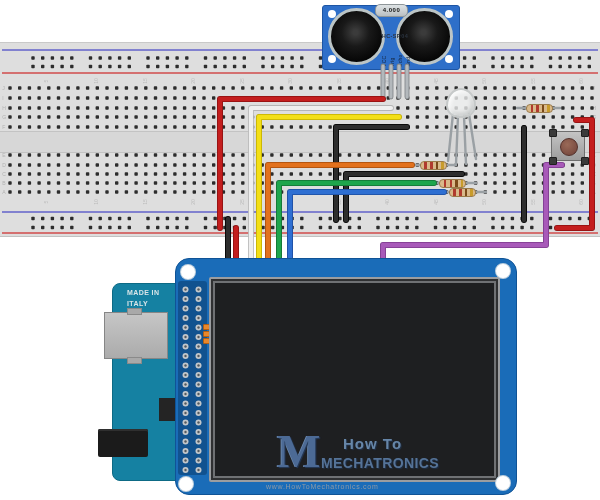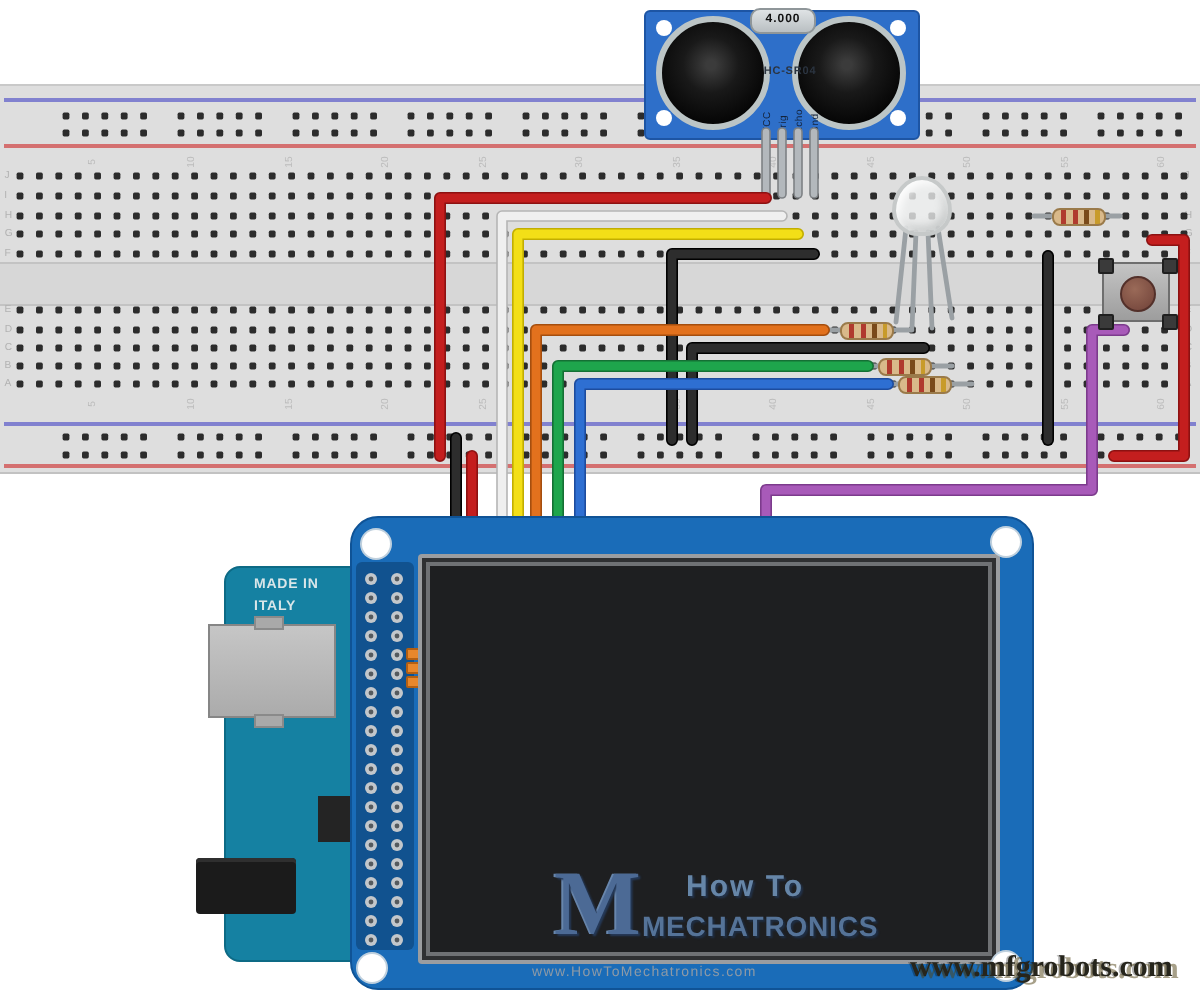--- a/index.html
+++ b/index.html
@@ -1147,15 +1147,14 @@
         </div>
       </div>
     </div>
     <div class="shield-url">www.HowToMechatronics.com</div>
     <div class="shield-hole" style="left:5px;top:6px;"></div>
     <div class="shield-hole" style="left:320px;top:5px;"></div>
     <div class="shield-hole" style="left:3px;top:218px;"></div>
     <div class="shield-hole" style="left:320px;top:217px;"></div>
   </div>
 
-  <div class="watermark">www.mfgrobots.com</div>
 
 </div>
 
 </body></html>

